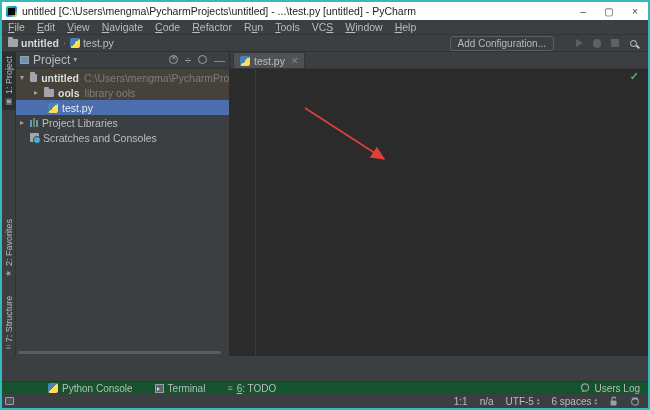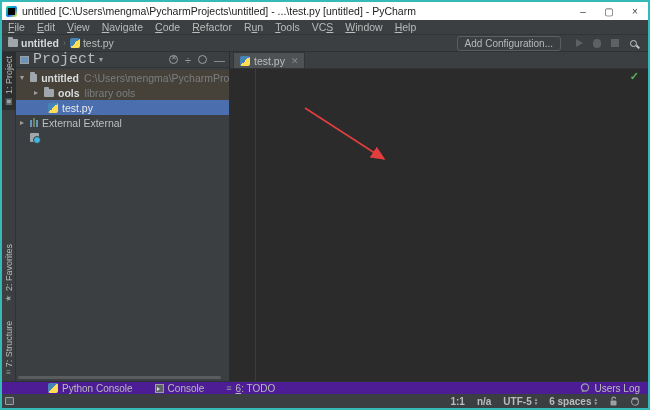--- a/index.html
+++ b/index.html
@@ -28,21 +28,21 @@
              align-items:center; padding:0 6px; flex:0 0 auto; }
   .crumbs { display:flex; align-items:center; gap:4px; flex:1; }
   .crumb { color:#bbbbbb; font-size:10.5px; display:flex; align-items:center; gap:3px; }
   .crumb.bold { font-weight:bold; color:#d6d9db; }
   .crumb-sep { color:#6d7173; font-size:9px; }
   .icon-folder { width:10px; height:8px; background:#9fa6ac; border-radius:1px; position:relative; display:inline-block; }
   .icon-folder::before { content:""; position:absolute; top:-2px; left:0; width:5px; height:2px; background:#9fa6ac; border-radius:1px 1px 0 0; }
   .icon-python { width:10px; height:10px; border-radius:2px; display:inline-block;
                  background:linear-gradient(135deg,#4584b6 50%,#ffde57 50%); }
   .add-config { border:1px solid #5b5e60; border-radius:3px; color:#b6b9ba; font-size:10px;
-                padding:1px 7px; background:transparent; margin-right:9px; }
+                padding:1px 7px; background:transparent; margin-right:16px; }
   .tb-ico { width:14px; display:flex; justify-content:center; align-items:center; margin:0 2px; }
   .run-tri { width:0; height:0; border-left:7px solid #5d6163; border-top:4px solid transparent; border-bottom:4px solid transparent; }
   .bug { width:8px; height:9px; background:#5d6163; border-radius:4px; position:relative; }
   .stop-sq { width:8px; height:8px; background:#5d6163; }
   .search-glass { width:7px; height:7px; border:1.5px solid #c6c9cb; border-radius:50%; position:relative; }
   .search-glass::after { content:""; position:absolute; width:4px; height:1.5px; background:#c6c9cb;
                          transform:rotate(45deg); right:-4px; bottom:-2px; }
 
   
   .main { flex:1; display:flex; min-height:0; }
@@ -53,21 +53,21 @@
                 display:flex; align-items:center; gap:3px; padding:4px 0; width:14px; }
   .stripe-btn.active { background:#2c2e30; }
   .stripe-bottom { position:absolute; bottom:2px; left:0; display:flex; flex-direction:column; gap:10px; }
   .mini-ico { font-size:8px; color:#9aa0a3; transform:rotate(90deg); }
 
   
   .project-panel { width:214px; background:#3c3f41; border-right:1px solid #2a2c2e; display:flex;
                    flex-direction:column; flex:0 0 auto; position:relative; }
   .panel-header { height:16px; display:flex; align-items:center; padding:0 4px; border-bottom:1px solid #323537; }
   .ph-winicon { width:9px; height:8px; border:1px solid #9aa0a3; background:#6a94c0; margin-right:4px; }
-  .ph-title { color:#bbbbbb; font-size:15px;font-family:Liberation Mono, monospace; }
+  .ph-title { color:#bbbbbb; font-size:12px; }
   .ph-caret { color:#9aa0a3; font-size:8px; margin-left:3px; flex:1; }
   .ph-tools { display:flex; align-items:center; gap:7px; color:#9aa0a3; font-size:11px; }
   .locate-ico { width:9px; height:9px; border:1px solid #9aa0a3; border-radius:50%; position:relative; }
   .locate-ico::after { content:"✕"; position:absolute; top:-2px; left:1px; font-size:7px; color:#9aa0a3; }
   .gear-ico { width:9px; height:9px; border:1.5px solid #9aa0a3; border-radius:50%; position:relative; }
   .gear-ico::after { content:""; position:absolute; inset:2px; background:#3c3f41; border-radius:50%; }
 
   .tree { flex:1; padding-top:2px; overflow:hidden; }
   .trow { height:15px; display:flex; align-items:center; font-size:10.5px; color:#bcbfc1;
           white-space:nowrap; overflow:hidden; padding-left:4px; }
@@ -93,36 +93,36 @@
   .tab { height:16px; background:#4e5254; display:flex; align-items:center; gap:4px; padding:0 6px;
          margin-left:3px; font-size:10.5px; color:#bbbbbb; border:1px solid #323537; border-bottom:none; }
   .tab-close { color:#84888b; font-size:9px; margin-left:2px; }
   .editor-content { flex:1; background:#2b2b2b; position:relative; }
   .gutter { position:absolute; left:0; top:0; bottom:0; width:26px; border-right:1px solid #3a3d3f; }
   .inspect-check { position:absolute; top:1px; right:9px; color:#55b155; font-size:11px; font-weight:bold; }
   .annotation-svg { position:absolute; left:0; top:0; width:100%; height:100%; }
   .annotation-label { position:absolute; left:150px; top:92px; color:#e23e3e; font-size:15px; white-space:nowrap; }
 
   
-  .bottom-bar { height:13px; background:#4c1d95; border-top:1px solid #2f3234; display:flex;
-                align-items:center; padding-left:46px; gap:22px; flex:0 0 auto; }
+  .bottom-bar { height:13px; background:#14532d; border-top:1px solid #2f3234; display:flex;
+                align-items:center; padding-left:46px; gap:22px; flex:0 0 auto;margin-top:25px; }
   .bb-item { display:flex; align-items:center; gap:4px; color:#bbbbbb; font-size:10px; white-space:nowrap; }
   .bb-item u { text-decoration:underline; }
   .icon-terminal { width:9px; height:9px; background:#5f6365; border:1px solid #9aa0a3; position:relative; }
   .icon-terminal::after { content:""; position:absolute; left:1px; top:2px; width:0; height:0;
                           border-left:3px solid #d6d9db; border-top:2px solid transparent; border-bottom:2px solid transparent; }
   .icon-list { color:#9aa0a3; font-size:9px; }
   .event-log { margin-left:auto; margin-right:8px; display:flex; align-items:center; gap:4px;
                color:#bbbbbb; font-size:10px; }
 
   
   .status-bar { height:14px; background:#3c3f41; display:flex; align-items:center; padding:0 8px 0 3px;
                 color:#bbbbbb; font-size:10px; flex:0 0 auto; }
   .tw-switcher { width:9px; height:8px; border:1px solid #9aa0a3; background:#4e5254; border-radius:1px; }
-  .sb-right { margin-left:auto; display:flex; align-items:center; gap:12px;font-weight:bold; }
+  .sb-right { margin-left:auto; display:flex; align-items:center; gap:12px; }
   .sb-item { display:flex; align-items:center; gap:3px; white-space:nowrap; }
   .updown { display:flex; flex-direction:column; line-height:4px; font-size:5px; color:#9aa0a3; }
 </style>
 </head>
 <body>
 
 <div class="screen">
 
   <div class="titlebar">
     <span class="app-icon"></span>
@@ -224,25 +224,26 @@
           <span class="icon-python"></span>
           <span class="name">test.py</span>
         </div>
         <div class="trow">
           <span class="arrow">▸</span>
           <span class="icon-libs">
               <i></i>
               <i></i>
               <i></i>
             </span>
-          <span class="name">External External</span>
+          <span class="name">Project Libraries</span>
         </div>
         <div class="trow">
           <span class="noarrow"></span>
           <span class="icon-scratch"></span>
+          <span class="name">Scratches and Consoles</span>
         </div>
       </div>
       <div class="panel-scrollbar"></div>
     </div>
 
     <div class="editor-area">
       <div class="tab-bar">
         <span class="tab">
           <span class="icon-python"></span>
           <span>test.py</span>
@@ -264,21 +265,21 @@
     </div>
   </div>
 
   <div class="bottom-bar">
     <span class="bb-item">
       <span class="icon-python"></span>
       <span>Python Console</span>
     </span>
     <span class="bb-item">
       <span class="icon-terminal"></span>
-      <span>Console</span>
+      <span>Terminal</span>
     </span>
     <span class="bb-item">
       <span class="icon-list">≡</span>
       <span><u>6</u>: TODO</span>
     </span>
     <span class="event-log">
       <svg width="10" height="10" viewBox="0 0 10 10">
         <circle cx="5" cy="4.5" r="3.6" fill="none" stroke="#9aa0a3" stroke-width="1.2"></circle>
         <path d="M2.5 7.2 L1.6 9.2 L4.2 8.2" fill="#9aa0a3"></path>
       </svg>

